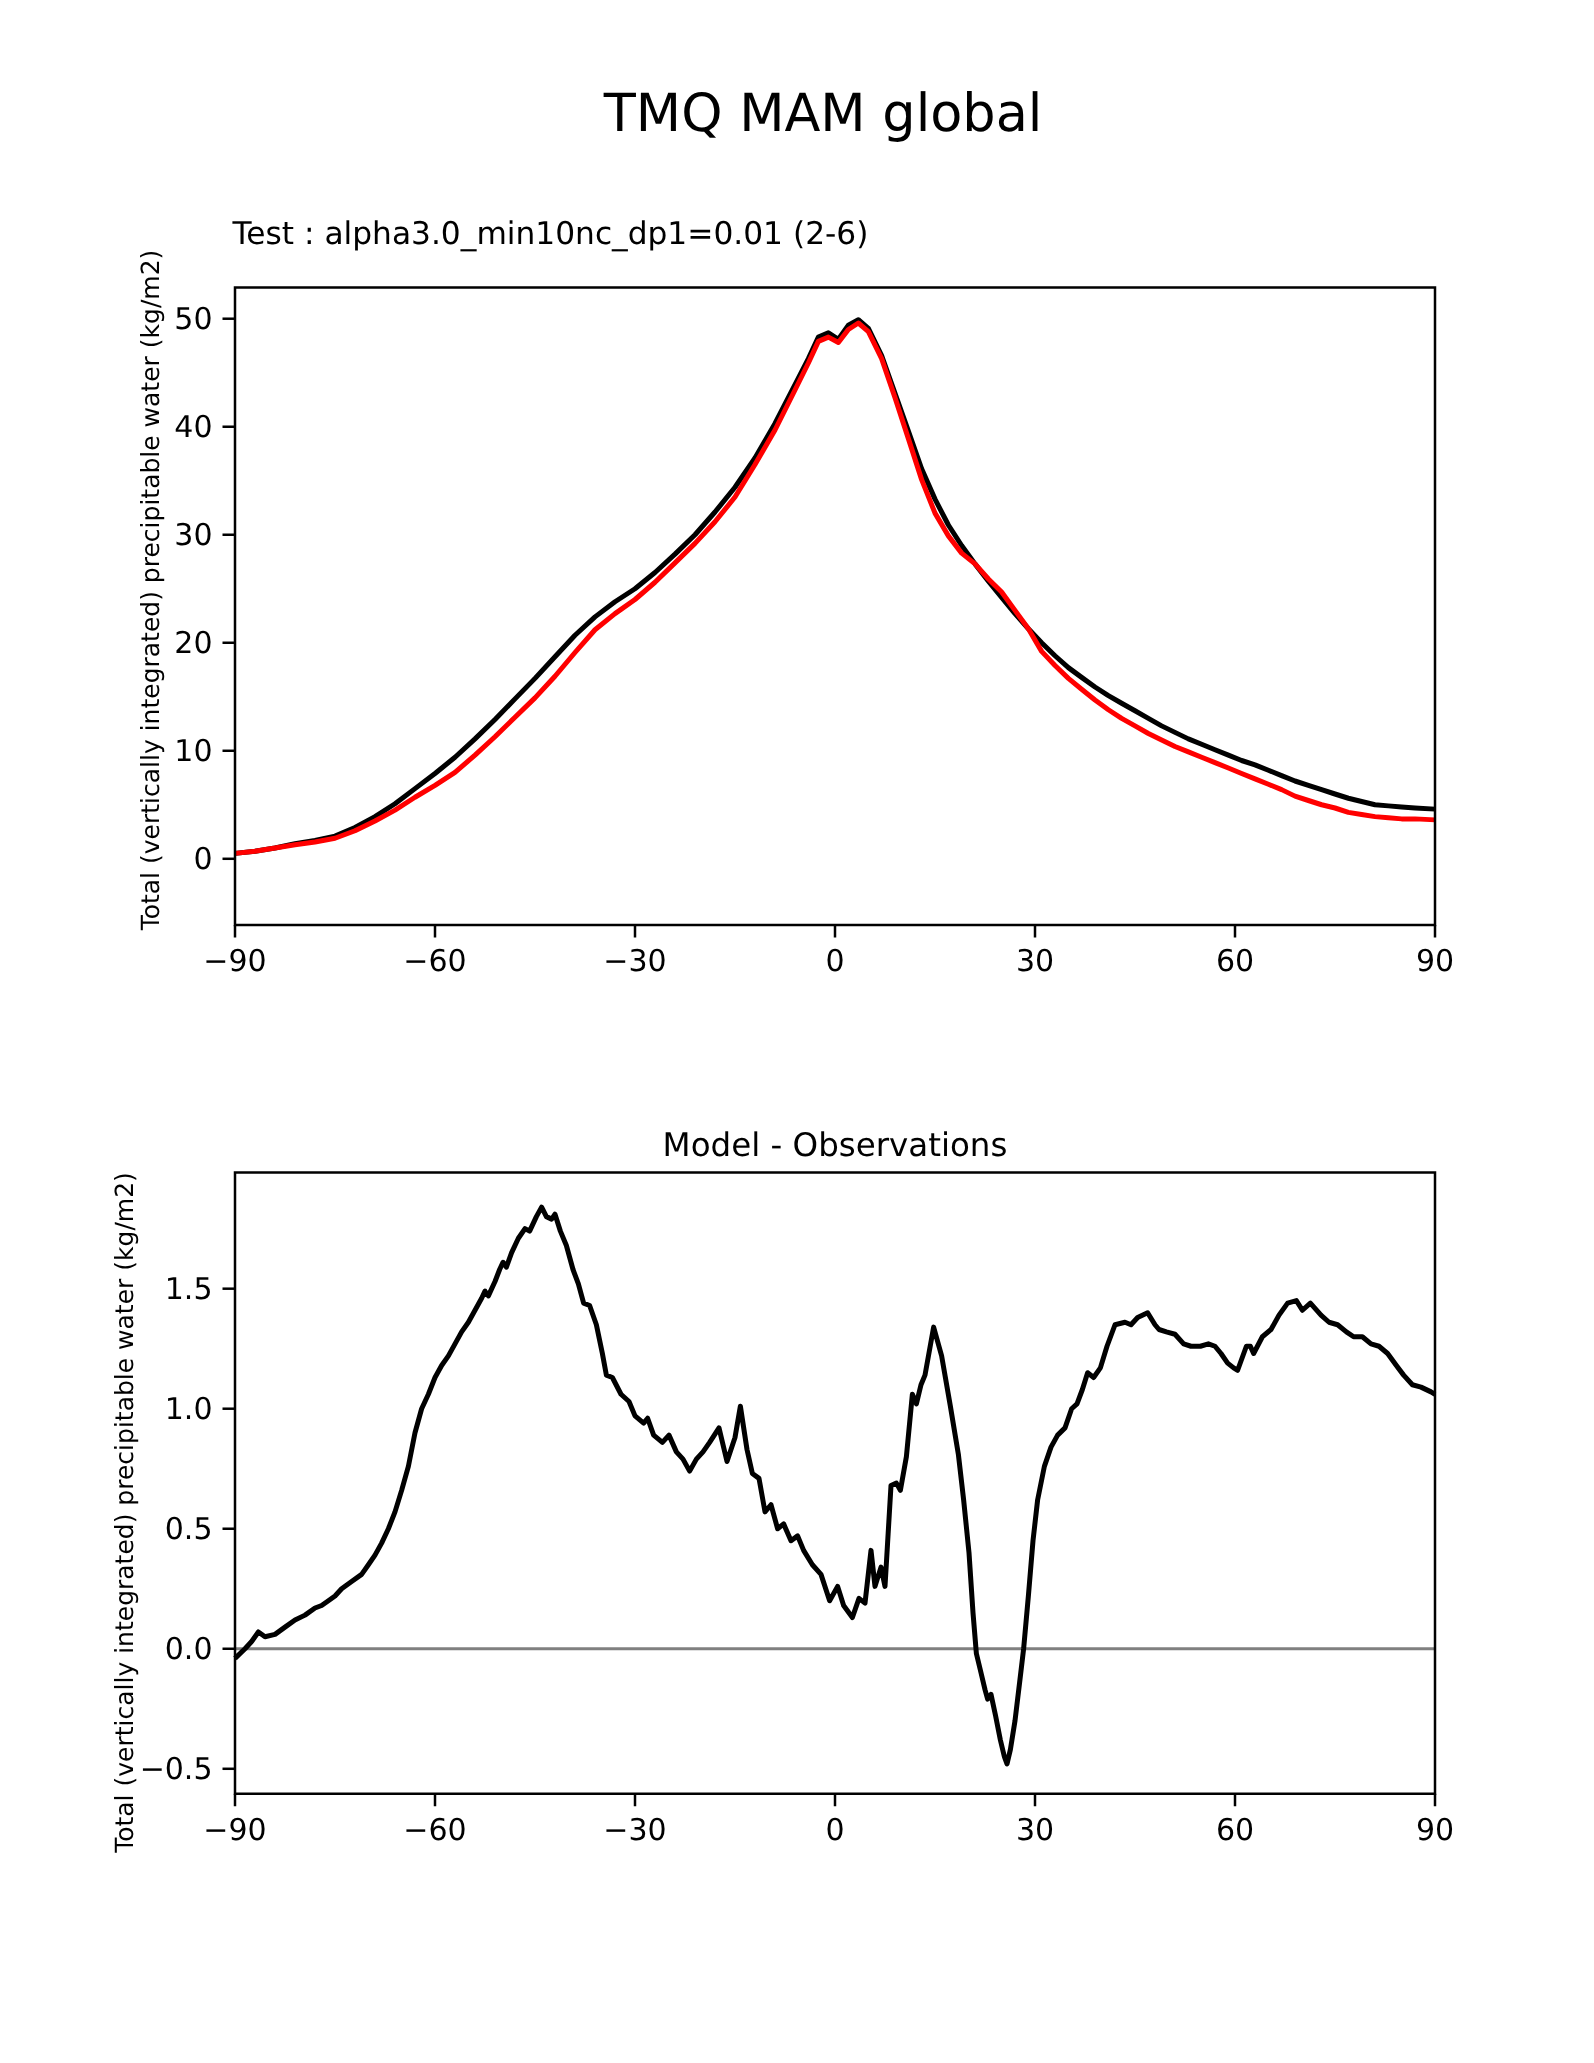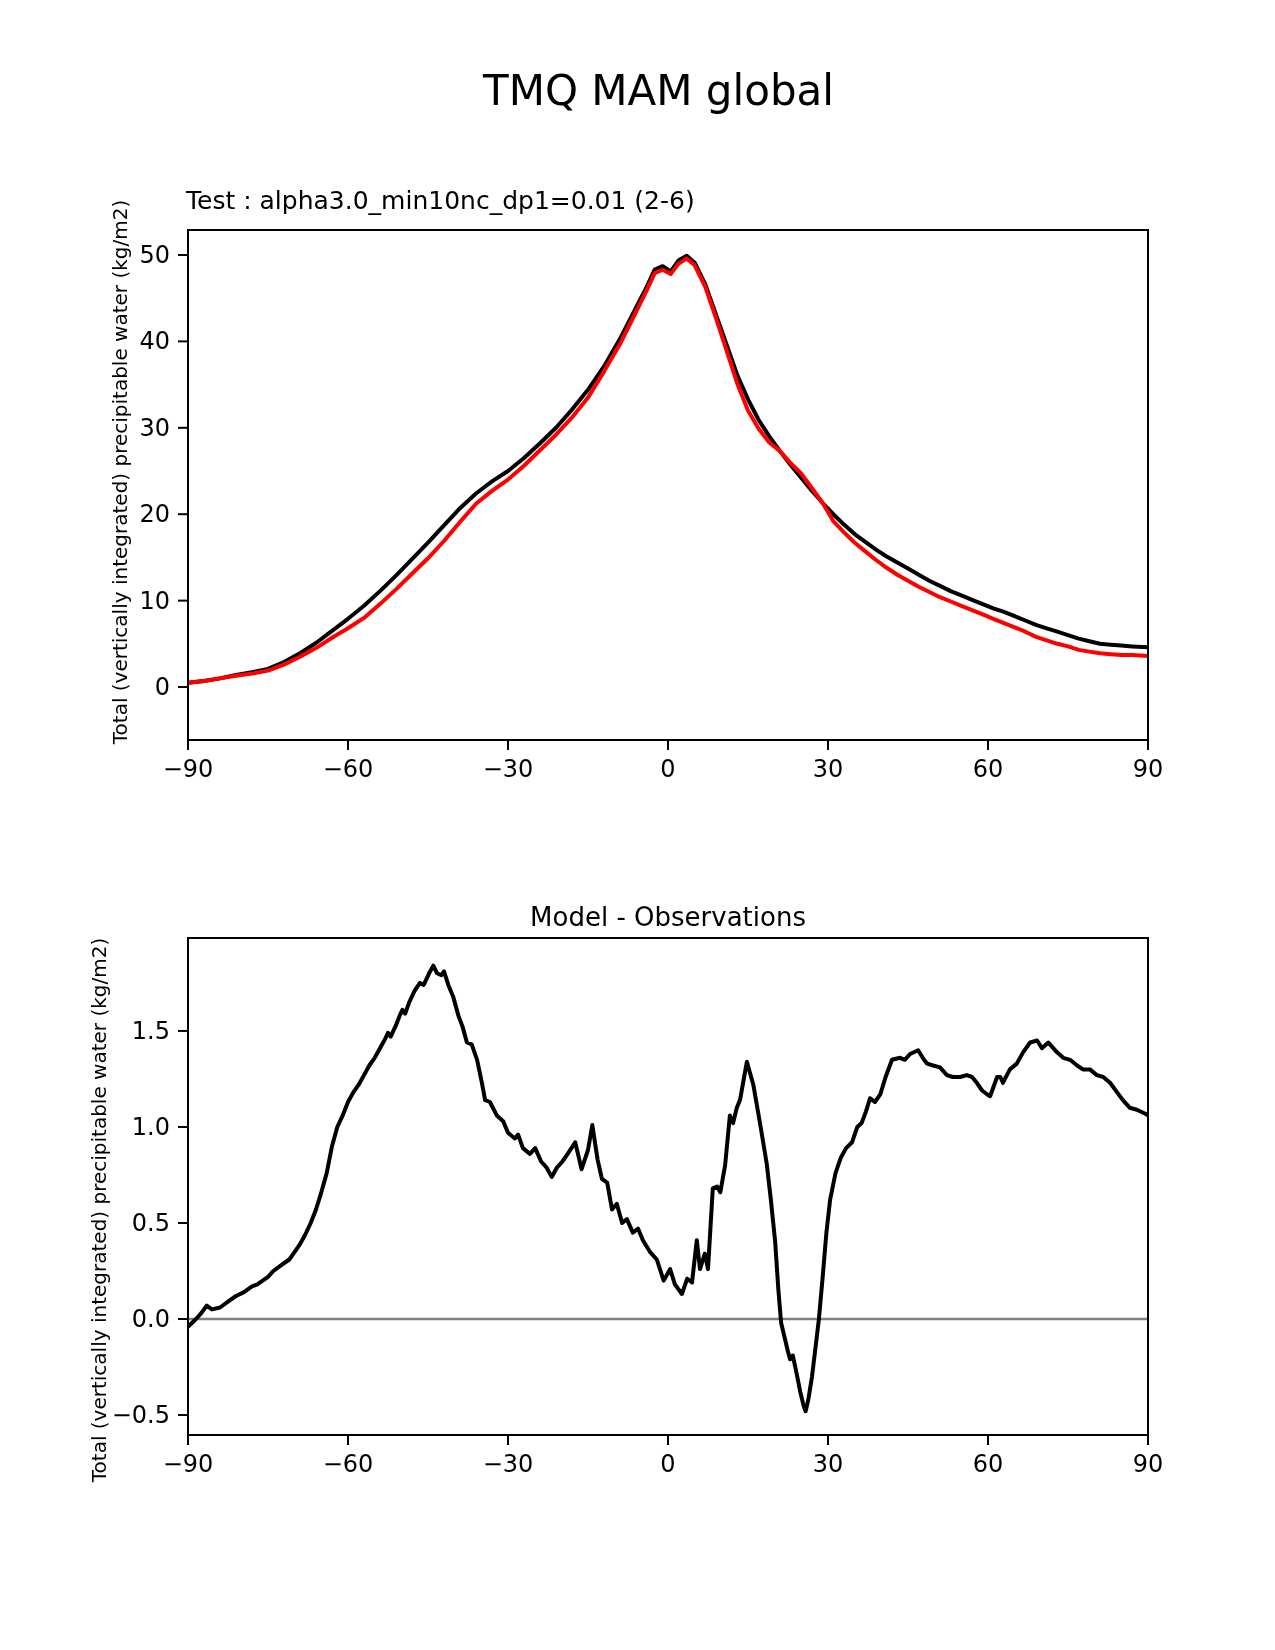--- a/index.html
+++ b/index.html
@@ -1,20 +1,20 @@
 <!DOCTYPE html>
 <html><head>
 <meta charset="utf-8">
 <style>
   html,body{margin:0;padding:0;background:#ffffff;}
   .page{position:relative;width:1275px;height:1650px;background:#fff;
         font-family:"DejaVu Sans","Liberation Sans",sans-serif;color:#000;overflow:hidden;}
   .fig-title{position:absolute;top:66px;left:0;right:0;text-align:center;
              font-size:42px;font-weight:400;margin-left:42px;}
-  .legend{position:absolute;left:186px;top:184px;font-size:25px;line-height:34px;white-space:nowrap;}
+  .legend{position:absolute;left:186px;top:170px;font-size:25px;line-height:34px;white-space:nowrap;}
   .legend .ref{color:#ff0000;}
   .sub-title{position:absolute;top:902px;left:0;width:1336px;text-align:center;font-size:26px;}
   .ylab{position:absolute;white-space:nowrap;font-size:20px;transform:translate(-50%,-50%) rotate(-90deg);}
   #ylab1{left:120px;top:472px;}
   #ylab2{left:99px;top:1210px;}
   svg{position:absolute;left:0;top:0;}
   svg text{font-family:"DejaVu Sans","Liberation Sans",sans-serif;font-size:24px;fill:#000;}
 </style>
 </head>
 <body>

